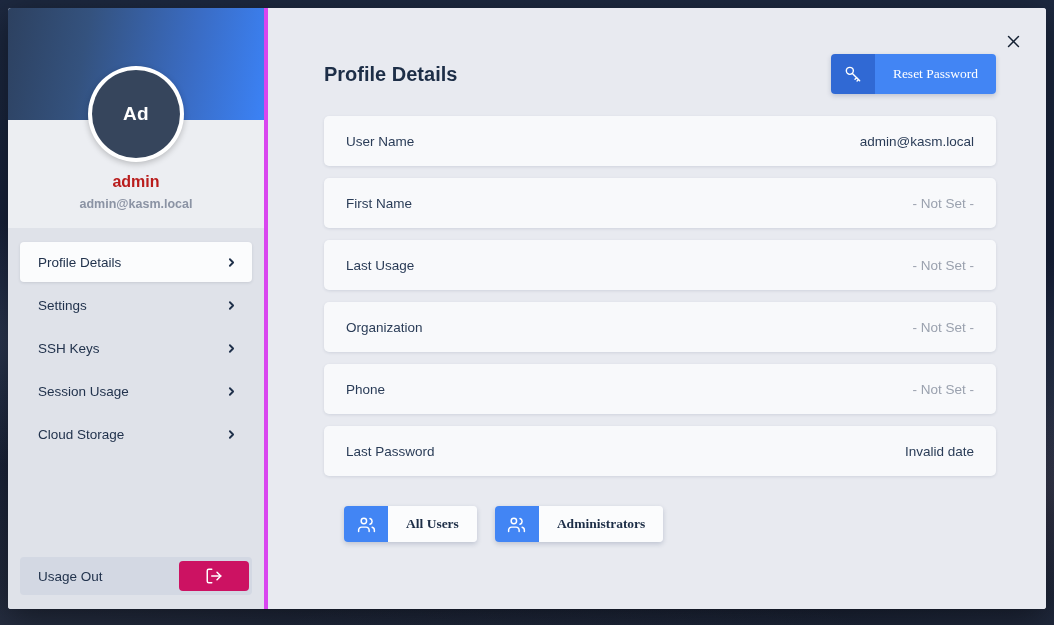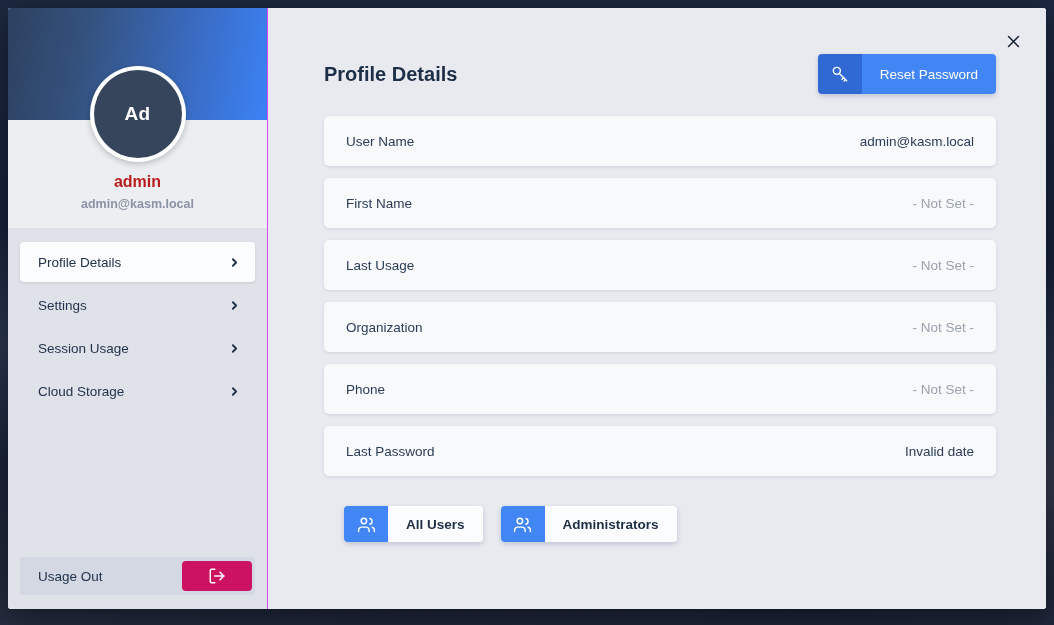--- a/index.html
+++ b/index.html
@@ -47,21 +47,21 @@
     border-radius: 3px;
     box-shadow: 0 8px 34px rgba(0,0,0,0.45);
     overflow: hidden;
   }
 
   
   #sidebar {
     width: 260px;
     flex: 0 0 260px;
     background: #dfe2e9;
-    border-right: 1px solid #d946ef;
+    border-right: 4px solid #d946ef;
     display: flex;
     flex-direction: column;
     position: relative;
   }
 
   .profile-banner {
     height: 112px;
     background: linear-gradient(100deg, #2d4160 0%, #34527e 30%, #3a6cc4 70%, #3b82f6 100%);
     position: relative;
     flex: 0 0 112px;
@@ -220,20 +220,21 @@
     display: flex;
     align-items: center;
     justify-content: center;
     width: 44px;
   }
   .split-btn .label-part {
     display: flex;
     align-items: center;
     padding: 0 18px;
     font-size: 13.5px;
+    font-family: Liberation Serif, serif;
   }
 
   .btn-reset .icon-part { background: #3069d4; color: #ffffff; }
   .btn-reset .label-part { background: #4285f4; color: #ffffff; height: 40px; }
   .btn-reset .icon-part { height: 40px; }
 
   .btn-light .icon-part { background: #4285f4; color: #ffffff; height: 36px; }
   .btn-light .label-part {
     background: #fbfcfd;
     color: #1d2e47;
@@ -305,20 +306,28 @@
 
         <div class="nav-item">
           <span class="nav-label">Settings</span>
           <span class="chev">
             <svg width="13" height="13" viewBox="0 0 24 24" fill="none" stroke="currentColor" stroke-width="3.4" stroke-linecap="round" stroke-linejoin="round">
                 <polyline points="9 18 15 12 9 6"></polyline>
               </svg>
           </span>
         </div>
 
+        <div class="nav-item">
+          <span class="nav-label">SSH Keys</span>
+          <span class="chev">
+            <svg width="13" height="13" viewBox="0 0 24 24" fill="none" stroke="currentColor" stroke-width="3.4" stroke-linecap="round" stroke-linejoin="round">
+                <polyline points="9 18 15 12 9 6"></polyline>
+              </svg>
+          </span>
+        </div>
 
         <div class="nav-item">
           <span class="nav-label">Session Usage</span>
           <span class="chev">
             <svg width="13" height="13" viewBox="0 0 24 24" fill="none" stroke="currentColor" stroke-width="3.4" stroke-linecap="round" stroke-linejoin="round">
                 <polyline points="9 18 15 12 9 6"></polyline>
               </svg>
           </span>
         </div>
 

